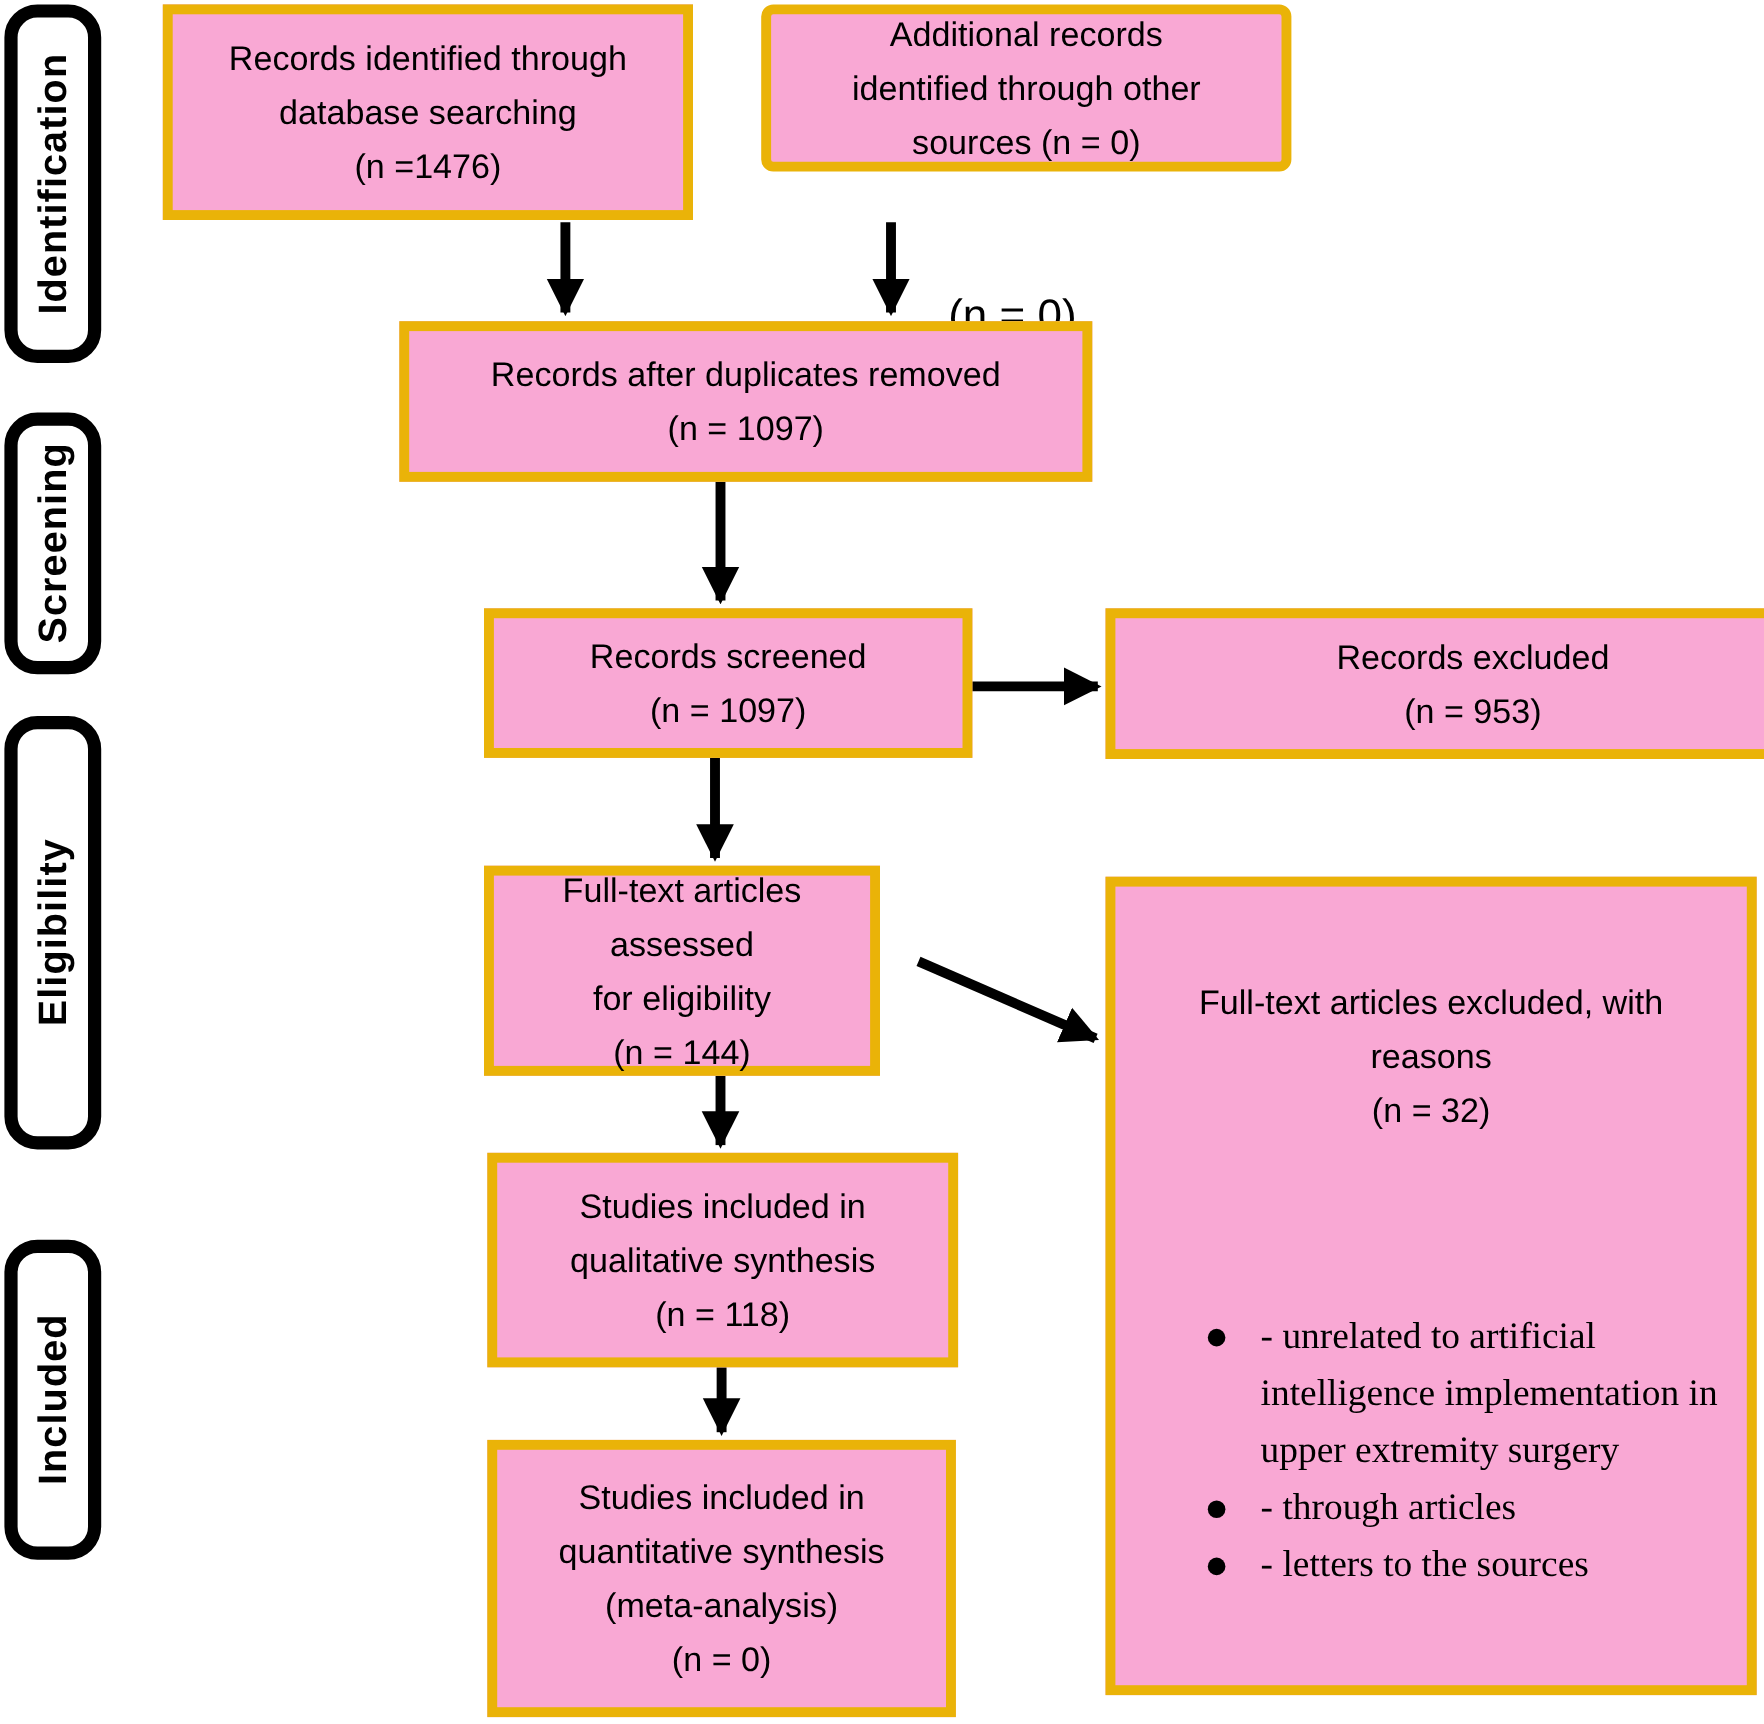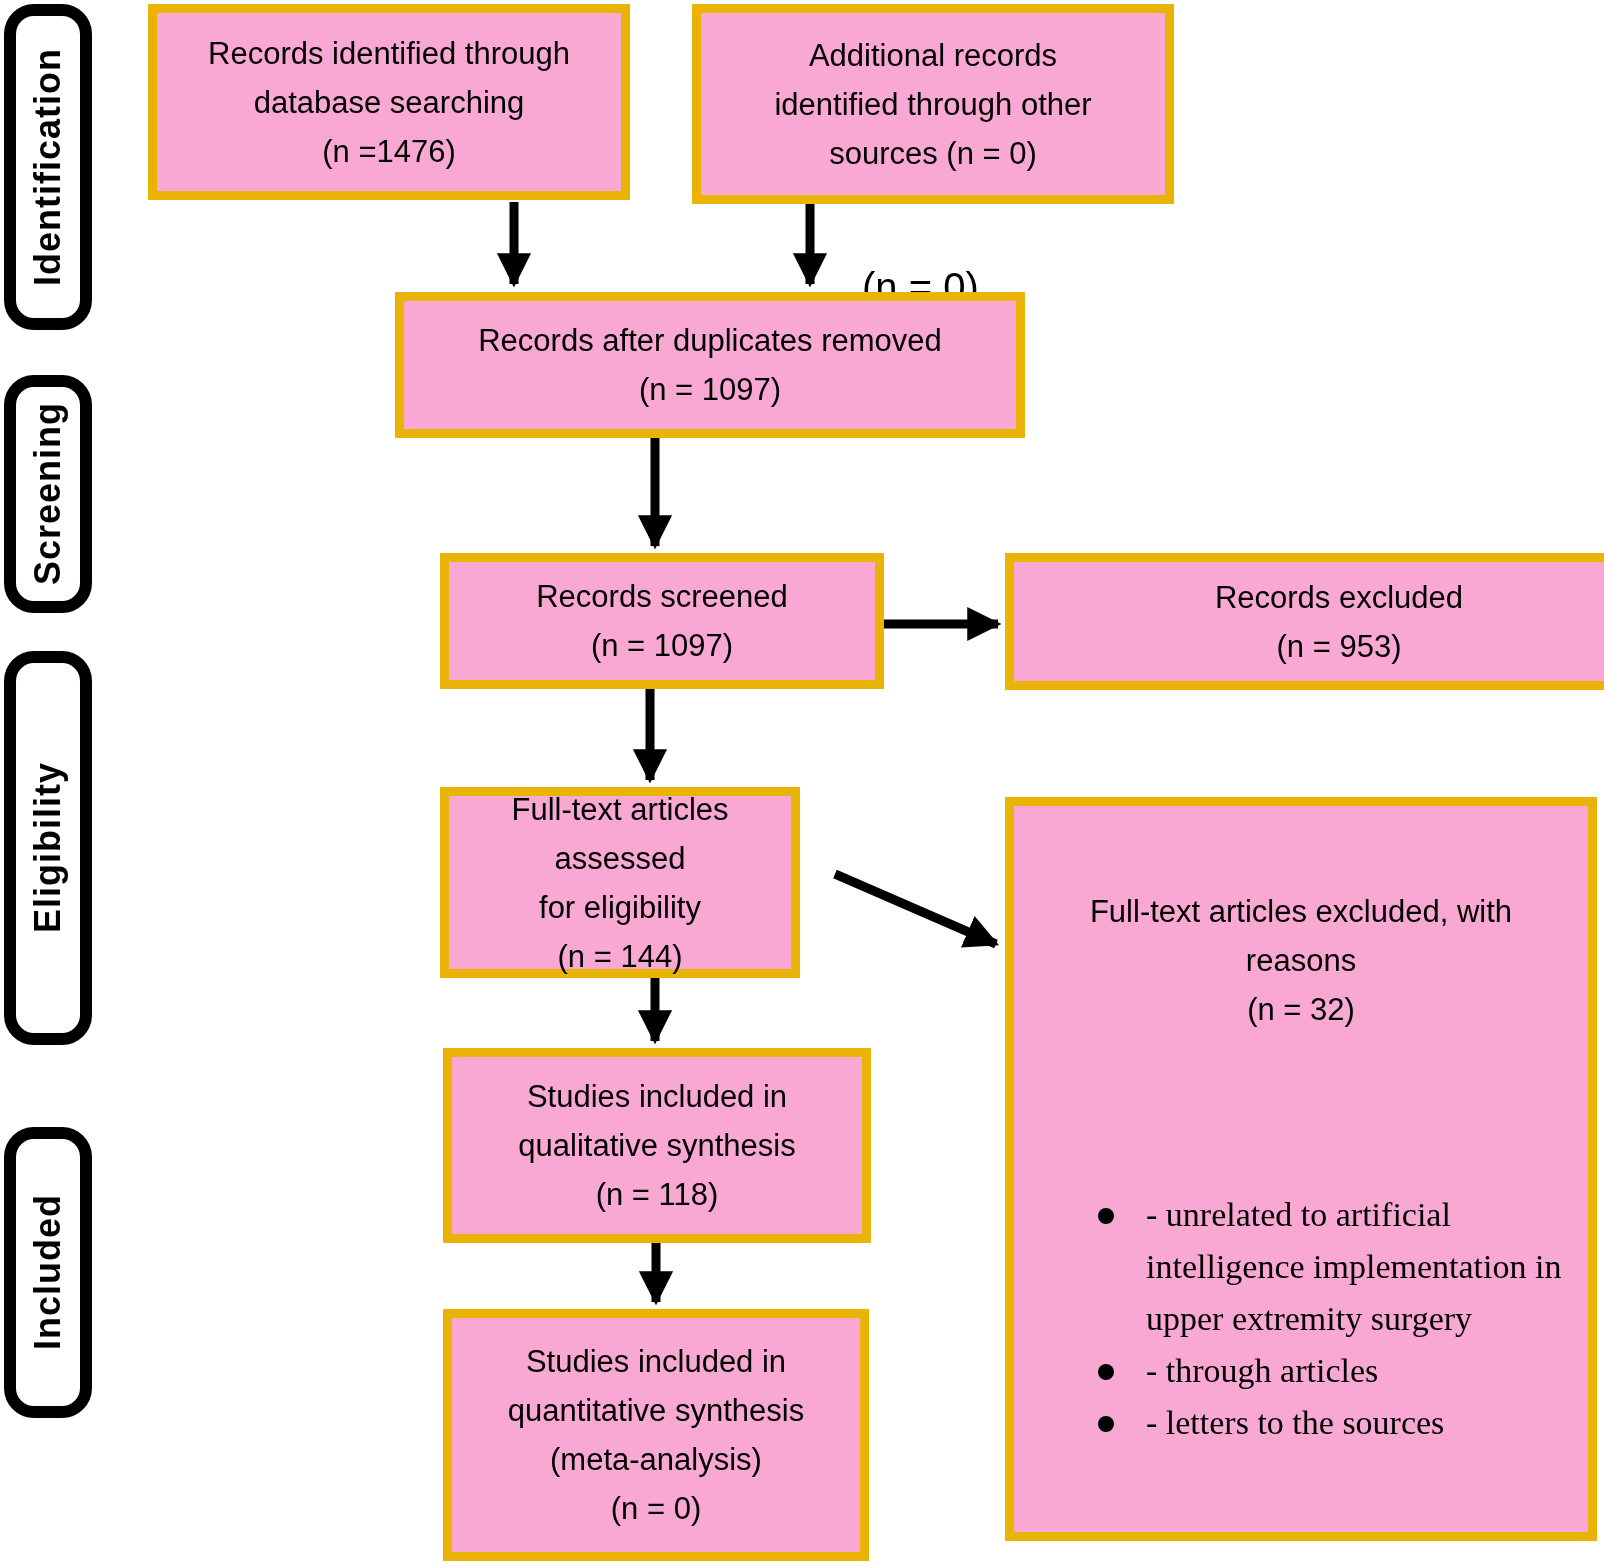--- a/index.html
+++ b/index.html
@@ -43,22 +43,22 @@
     border: 9px solid #eab308;
     display: flex;
     align-items: center;
     justify-content: center;
     text-align: center;
     font: 400 31px/49px "Liberation Sans", sans-serif;
     white-space: pre-line;
     z-index: 2;
   }
   .b-identified   { left: 148px;  top: 4px;    width: 482px; height: 196px; }
-  .b-additional   { left: 692px;  top: 4px;    width: 482px; height: 200px; }
-  .b-dedup        { left: 363px;  top: 292px;  width: 630px; height: 146px; margin-left: 32px; }
+  .b-additional   { left: 692px;  top: 4px;    width: 482px; height: 152px; border-radius: 11px; }
+  .b-dedup        { left: 363px;  top: 292px;  width: 630px; height: 146px; }
   .b-screened     { left: 440px;  top: 553px;  width: 444px; height: 136px; }
   .b-rexcluded    { left: 1005px; top: 553px;  width: 668px; height: 137px; }
   .b-fulltext     { left: 440px;  top: 787px;  width: 360px; height: 191px; }
   .b-ftexcluded   { left: 1005px; top: 797px;  width: 592px; height: 744px;
                     display: block; }
   .b-qualitative  { left: 443px;  top: 1048px; width: 428px; height: 195px; }
   .b-quantitative { left: 443px;  top: 1309px; width: 426px; height: 252px; }
 
   .excl-title {
     padding-top: 32px;

